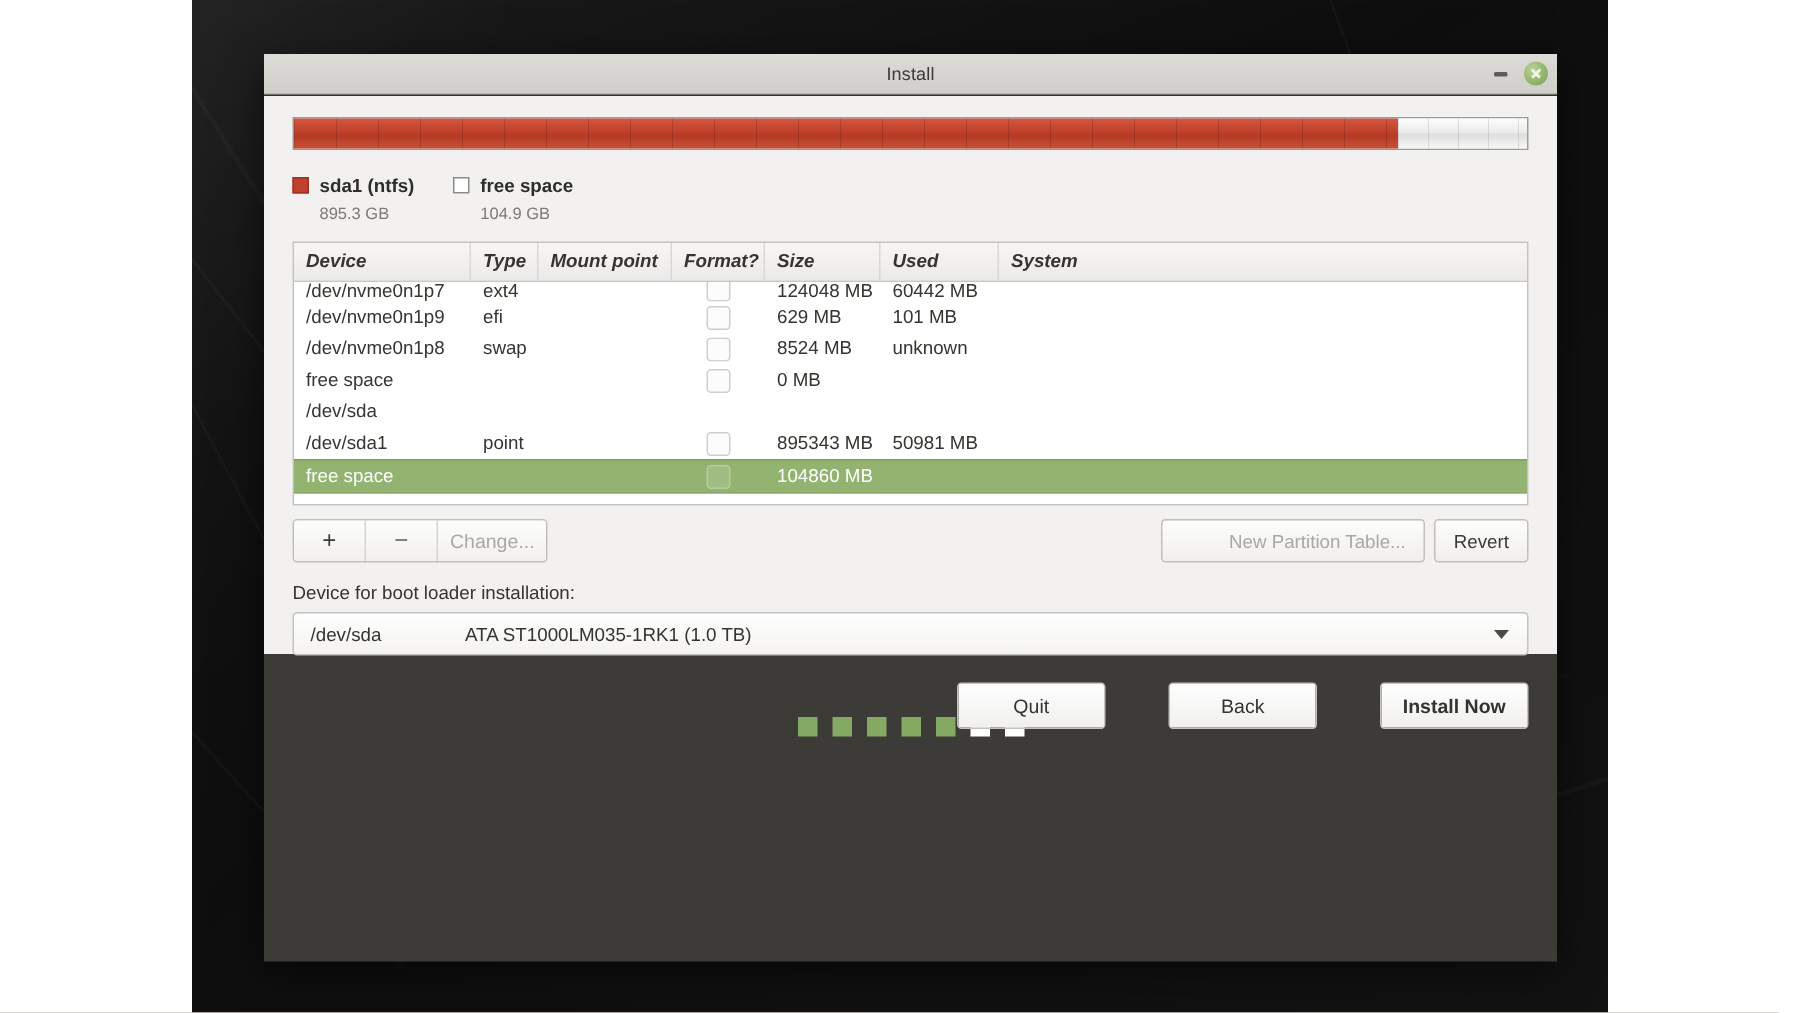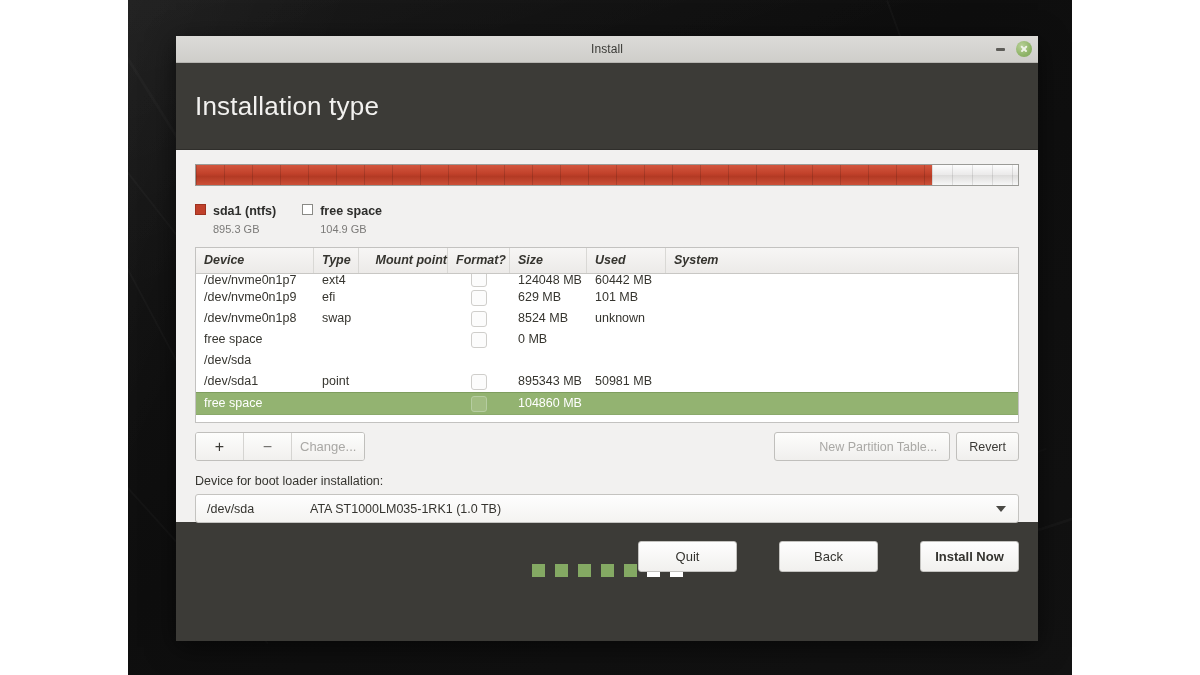--- a/index.html
+++ b/index.html
@@ -109,21 +109,21 @@
   }
   .tbl-body { height: 148px; overflow: hidden; position: relative; background: #fff; }
   .trow { display: flex; height: 21px; align-items: center; }
   .trow > div { font-size: 12.5px; color: #36352f; line-height: 21px; padding-left: 8px; box-sizing: border-box; white-space: nowrap; overflow: hidden; }
   .trow.partial { height: 13px; align-items: flex-end; }
   .trow.partial > div { line-height: 13px; }
   .trow.selected { background: #93b371; border-top: 1px solid #7e9d5e; border-bottom: 1px solid #8aa96b; }
   .trow.selected > div { color: #ffffff; }
   .c-dev { width: 118px; }
   .c-type { width: 45px; }
-  .c-mount { width: 89px; text-align: right; }
+  .c-mount { width: 89px; }
   .c-format { width: 62px; position: relative; padding-left: 0 !important; }
   .c-size { width: 77px; }
   .c-used { width: 79px; }
   .c-sys { flex: 1; }
   .chk {
     width: 14px; height: 14px; border: 1px solid #cfcecb; border-radius: 3px; background: #fcfcfc;
     margin: 0 auto; display: block;
   }
   .trow.selected .chk { border-color: #b6cda1; background: #a2bd83; }
 
@@ -200,23 +200,20 @@
     <div class="titlebar">
       <span class="title">Install</span>
       <div class="tb-controls">
         <span class="min-btn">
             <i></i>
           </span>
         <span class="close-btn"></span>
       </div>
     </div>
 
-    <div class="header-band">
-      <h1>Installation type</h1>
-    </div>
 
     <div class="content">
 
       <div class="part-bar">
         <div class="part-seg-used"></div>
         <div class="part-seg-free"></div>
       </div>
 
       <div class="legend">
         <div class="legend-item">

